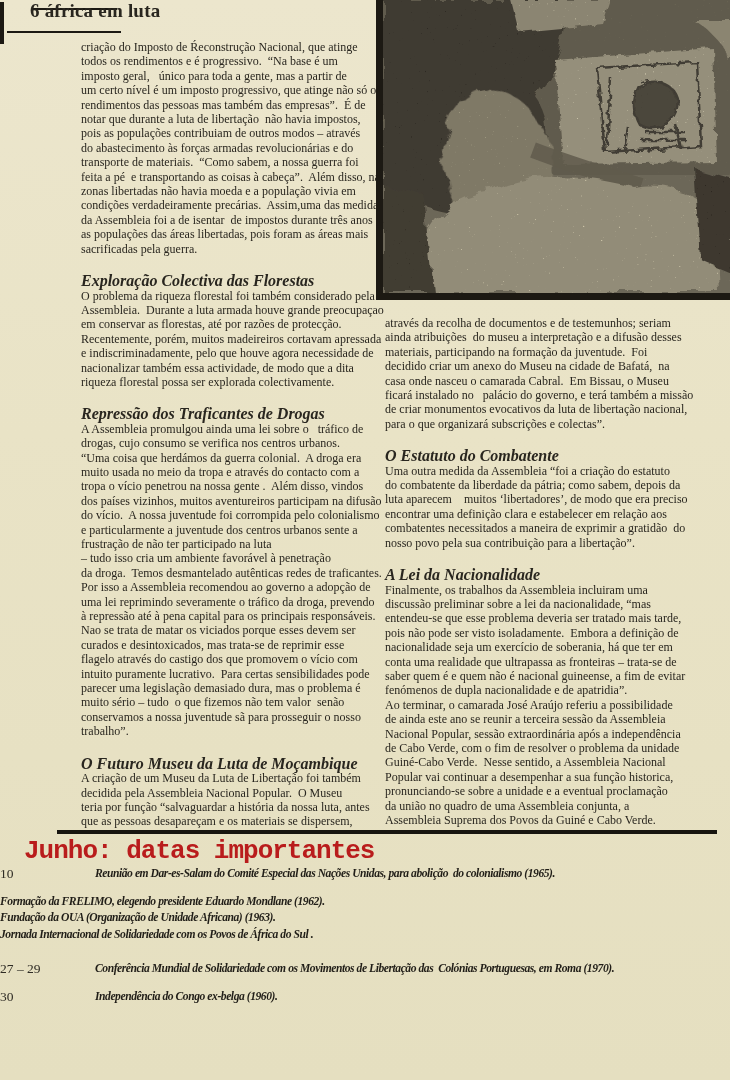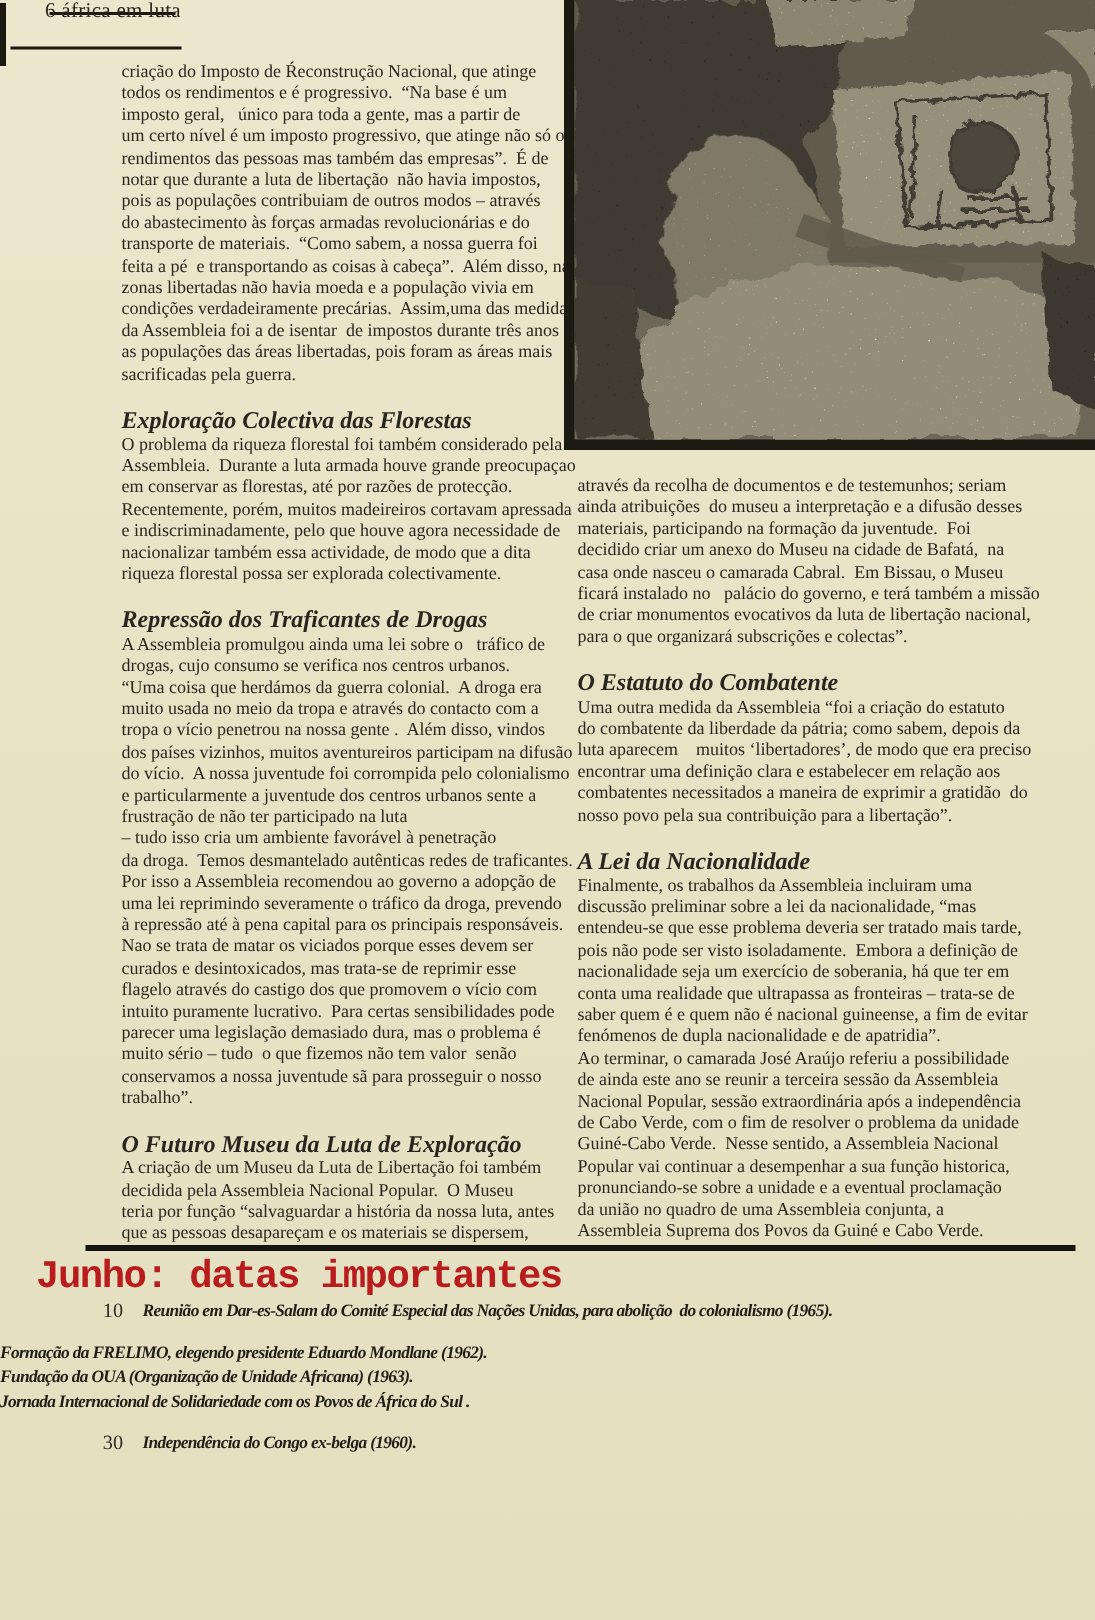--- a/index.html
+++ b/index.html
@@ -6,21 +6,21 @@
   body{
     width:730px;height:1080px;position:relative;overflow:hidden;
     background:linear-gradient(180deg,#ece6cd 0%,#e9e3c6 40%,#e5dfc0 100%);
     font-family:"Liberation Serif",serif;
     color:#29261f;
   }
   .edge-artifact{position:absolute;left:0;top:2px;width:4px;height:42px;background:#1c1913;}
   .masthead{position:absolute;left:0;top:0;width:200px;height:40px;}
   .masthead .rule-top{position:absolute;left:33px;top:8px;width:84px;height:2px;background:#1c1913;}
   .masthead .rule-bottom{position:absolute;left:7px;top:31px;width:114px;height:2px;background:#1c1913;}
-  .masthead-text{position:absolute;left:30px;top:0;font-size:14px;font-weight:normal;letter-spacing:.2px;white-space:pre;}
+  .masthead-text{position:absolute;left:30px;top:0;font-size:19px;font-weight:bold;letter-spacing:.2px;white-space:pre;}
   .col{position:absolute;width:347px;font-size:12px;line-height:14.4px;}
   .col-left{left:33px;top:40px;margin-left:48px;}
   .col-right{left:385px;top:316px;}
   .body{margin:0;white-space:pre;}
   .shead{margin:18px 0 0 0;font-size:16px;line-height:14.4px;font-weight:bold;white-space:pre;font-style:italic;}
   .photo{
     position:absolute;left:376px;top:0;width:354px;height:300px;
     background:#1c1913;box-sizing:border-box;
     padding:0 0 7px 7px;
   }
@@ -29,21 +29,21 @@
   .events-title{
     position:absolute;left:24px;top:836px;
     font-family:"Liberation Mono","DejaVu Sans Mono",monospace;
     font-size:26px;font-weight:bold;letter-spacing:-1px;color:#b91c1c;white-space:pre;
   }
   .events{position:absolute;left:0;top:858px;width:730px;}
   .event-row{display:flex;margin-bottom:11px;}
   .event-row:first-child{margin-top:8px;}
   .event-row.gap-before{margin-top:18px;}
   .event-day{
-    width:95px;box-sizing:border-box;padding-right:13px;text-align:right;
+    width:95px;box-sizing:border-box;padding-right:13px;
     font-size:13.5px;line-height:16.5px;color:#2e2b24;white-space:pre;
   }
   .event-text{
     font-weight:bold;font-size:11.6px;line-height:16.5px;letter-spacing:-0.45px;
     color:#211e18;white-space:pre;font-style:italic;
   }
 </style>
 </head>
 <body>
 
@@ -97,21 +97,21 @@
 uma lei reprimindo severamente o tráfico da droga, prevendo
 à repressão até à pena capital para os principais responsáveis.
 Nao se trata de matar os viciados porque esses devem ser
 curados e desintoxicados, mas trata-se de reprimir esse
 flagelo através do castigo dos que promovem o vício com
 intuito puramente lucrativo.  Para certas sensibilidades pode
 parecer uma legislação demasiado dura, mas o problema é
 muito sério – tudo  o que fizemos não tem valor  senão
 conservamos a nossa juventude sã para prosseguir o nosso
 trabalho”.</p>
-    <h3 class="shead">O Futuro Museu da Luta de Exploração</h3>
+    <h3 class="shead">O Futuro Museu da Luta de Moçambique</h3>
     <p class="body">A criação de um Museu da Luta de Libertação foi também
 decidida pela Assembleia Nacional Popular.  O Museu
 teria por função “salvaguardar a história da nossa luta, antes
 que as pessoas desapareçam e os materiais se dispersem,</p>
   </div>
 
   <div class="photo">
     <svg viewBox="0 0 347 293" preserveAspectRatio="none">
       <defs>
         <filter id="rough" x="-20%" y="-20%" width="140%" height="140%">
@@ -195,19 +195,23 @@
   <div class="events">
     <div class="event-row">
       <div class="event-day">10</div>
       <div class="event-text">Reunião em Dar-es-Salam do Comité Especial das Nações Unidas, para abolição  do colonialismo (1965).</div>
     </div>
     <div class="event-row">
       <div class="event-text">Formação da FRELIMO, elegendo presidente Eduardo Mondlane (1962).
 Fundação da OUA (Organização de Unidade Africana) (1963).
 Jornada Internacional de Solidariedade com os Povos de África do Sul .</div>
     </div>
+    <div class="event-row gap-before">
+      <div class="event-day">27 – 29</div>
+      <div class="event-text">Conferência Mundial de Solidariedade com os Movimentos de Libertação das  Colónias Portuguesas, em Roma (1970).</div>
+    </div>
     <div class="event-row">
       <div class="event-day">30</div>
       <div class="event-text">Independência do Congo ex-belga (1960).</div>
     </div>
   </div>
 
 </div>
 
 </body></html>

